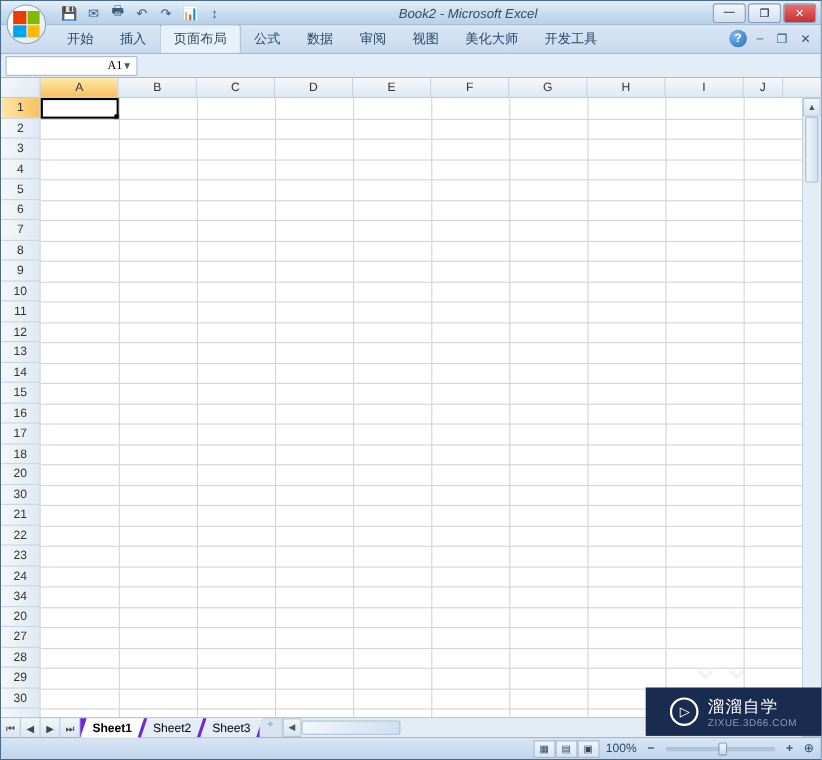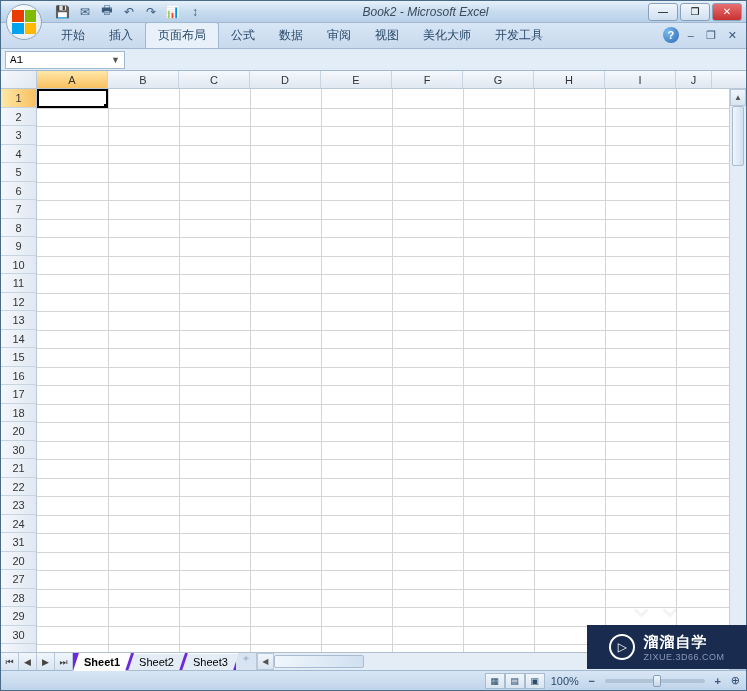--- a/index.html
+++ b/index.html
@@ -112,21 +112,21 @@
       align-items: center;
     }
     .name-box {
       width: 120px; height: 18px;
       background: #fff;
       border: 1px solid #a0b8d0;
       margin-left: 4px;
       display: flex; align-items: center; justify-content: space-between;
       padding: 0 4px;
     }
-    .name-box-text { text-align: left; flex: 1; font-family: Liberation Mono, monospace; font-size: 11px; }
+    .name-box-text { text-align: right; flex: 1; font-family: Liberation Serif, serif; font-size: 11px; }
     .name-box-arrow { color: #555; font-size: 9px; }
     .fx-zone {
       display: flex; align-items: center;
       margin-left: 8px;
       flex: 1;
     }
     .fx-label { font-style: italic; color: #666; font-size: 12px; margin: 0 8px; }
     .formula-input {
       flex: 1; height: 18px;
       background: #fff; border: 1px solid #a0b8d0;
@@ -234,21 +234,21 @@
       border-top: 1px solid #b0c0d0;
     }
     .nav-btns { display: flex; }
     .nav-btn {
       width: 18px; height: 18px;
       border-right: 1px solid #b8c8d8;
       display: flex; align-items: center; justify-content: center;
       font-size: 9px; color: #444;
       background: linear-gradient(to bottom,#f0f6fc,#d8e4f0);
     }
-    .sheet-tabs { display: flex; align-items: flex-start; background: #6d28d9; flex: 0 0 auto; }
+    .sheet-tabs { display: flex; align-items: center; background: #6d28d9; flex: 0 0 auto; }
     .sheet-tab {
       padding: 2px 10px;
       background: #e4ecf5;
       border: 1px solid #a8bcd0;
       border-top-color: #fff;
       font-size: 11px;
       clip-path: polygon(6px 0, 100% 0, calc(100% - 6px) 100%, 0 100%);
       margin-right: -3px;
     }
     .sheet-tab.active { background: #fff; font-weight: bold; border-bottom: 1px solid #fff; z-index: 2; }
@@ -301,21 +301,21 @@
       display: flex; align-items: center; justify-content: center;
       gap: 8px;
       z-index: 100;
     }
     .wm-play {
       width: 26px; height: 26px;
       border: 2px solid #fff; border-radius: 50%;
       display: flex; align-items: center; justify-content: center;
       color: #fff;
     }
-    .wm-text { color: #fff; font-size: 15px; font-weight: bold; letter-spacing: 1px; }
+    .wm-text { color: #fff; font-size: 15px; font-weight: normal; letter-spacing: 1px; }
     .wm-sub { color: #8899bb; font-size: 9px; display: block; letter-spacing: 0.5px; }
     .watermark-heart {
       position: absolute;
       right: 80px; bottom: 70px;
       width: 40px; height: 36px;
       opacity: 0.12;
       z-index: 50;
       color: #a0a0a0;
       font-size: 34px;
     }
@@ -412,21 +412,21 @@
           <div class="row-header">15</div>
           <div class="row-header">16</div>
           <div class="row-header">17</div>
           <div class="row-header">18</div>
           <div class="row-header">20</div>
           <div class="row-header">30</div>
           <div class="row-header">21</div>
           <div class="row-header">22</div>
           <div class="row-header">23</div>
           <div class="row-header">24</div>
-          <div class="row-header">31</div>
+          <div class="row-header">34</div>
           <div class="row-header">20</div>
           <div class="row-header">27</div>
           <div class="row-header">28</div>
           <div class="row-header">29</div>
           <div class="row-header">30</div>
         </div>
       <div class="cells" id="cells">
         <div class="active-cell"></div>
       <div class="grid-line-v" style="left: 71px;"></div>
           <div class="grid-line-v" style="left: 142px;"></div>

